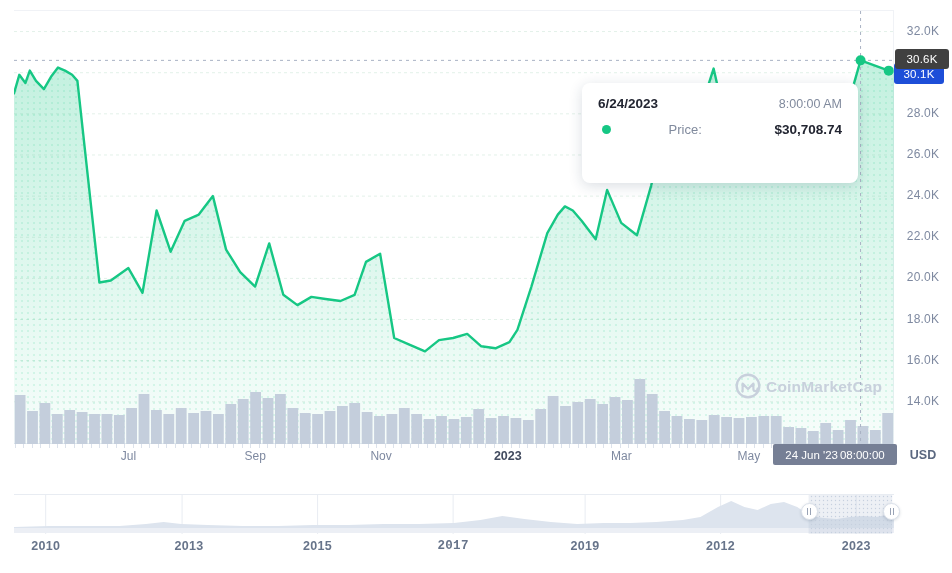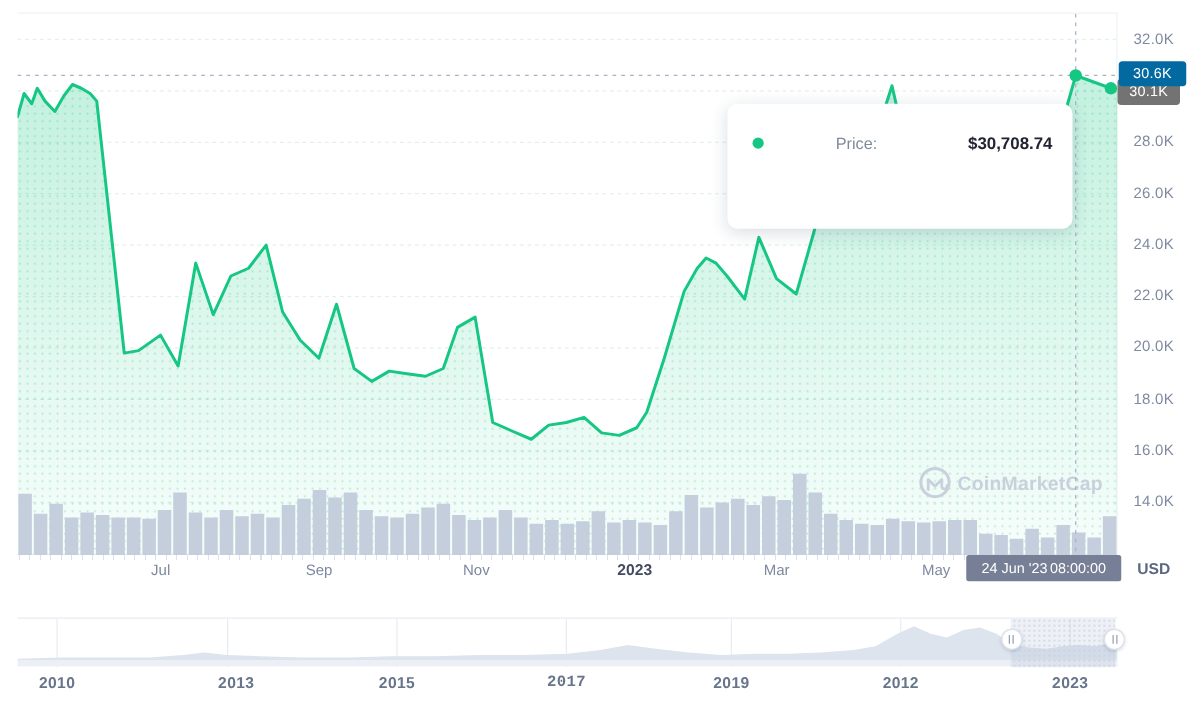--- a/index.html
+++ b/index.html
@@ -191,29 +191,33 @@
   <div class="tickstrip"></div>
   <div class="xaxis" id="xaxis">
       <span class="xtick" style="left: 114.52px;">Jul</span>
       <span class="xtick" style="left: 241.24px;">Sep</span>
       <span class="xtick" style="left: 367.08px;">Nov</span>
       <span class="xtick bold" style="left: 493.8px;">2023</span>
       <span class="xtick" style="left: 607.32px;">Mar</span>
       <span class="xtick" style="left: 734.92px;">May</span>
     </div>
 
-  <div class="badge badge-last" id="badge-last" style="background: #737373;">30.1K</div>
-  <div class="badge badge-cross" id="badge-cross" style="background: #0369a1;">30.6K</div>
+  <div class="badge badge-last" id="badge-last" style="background: #1d4ed8;">30.1K</div>
+  <div class="badge badge-cross" id="badge-cross" style="background: #404040;">30.6K</div>
 
   <div class="date-badge" id="date-badge" style="background: rgb(118, 127, 149);">
     <span>24 Jun '23</span>
     <span>08:00:00</span>
   </div>
 
   <div class="tooltip">
+    <div class="tt-head">
+      <span class="tt-date">6/24/2023</span>
+      <span class="tt-time">8:00:00 AM</span>
+    </div>
     <div class="tt-row">
       <span class="tt-ico">
           <span class="dot" id="price-dot" style="background: rgb(22, 199, 132);"></span>
         </span>
       <span class="tt-label">Price:</span>
       <span class="tt-value">$30,708.74</span>
     </div>
   </div>
 
   <div class="navigator" id="navigator">

